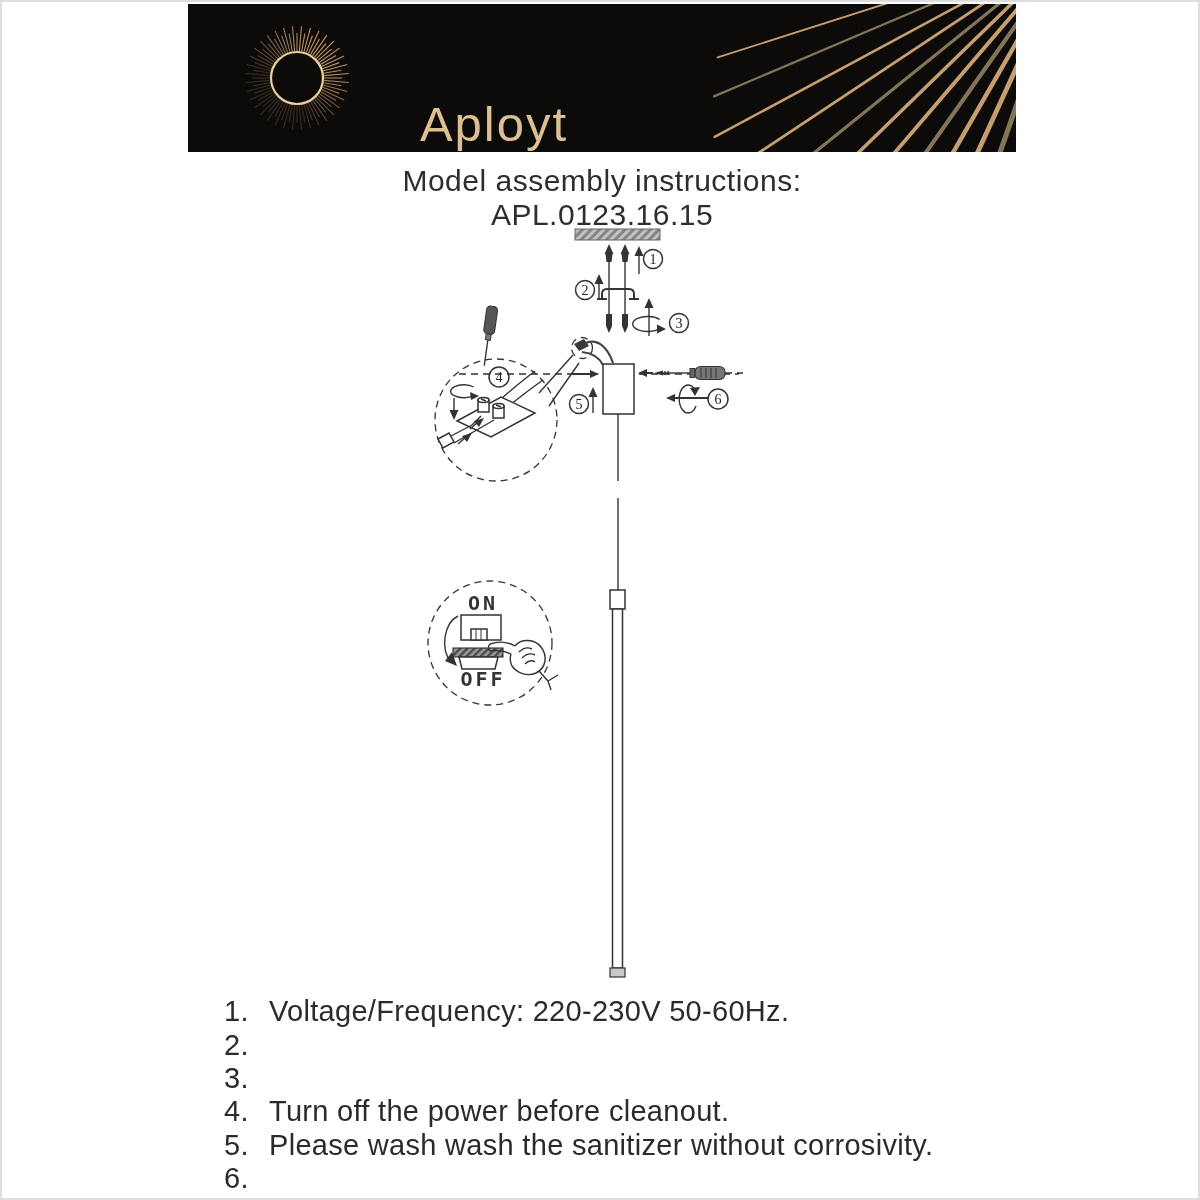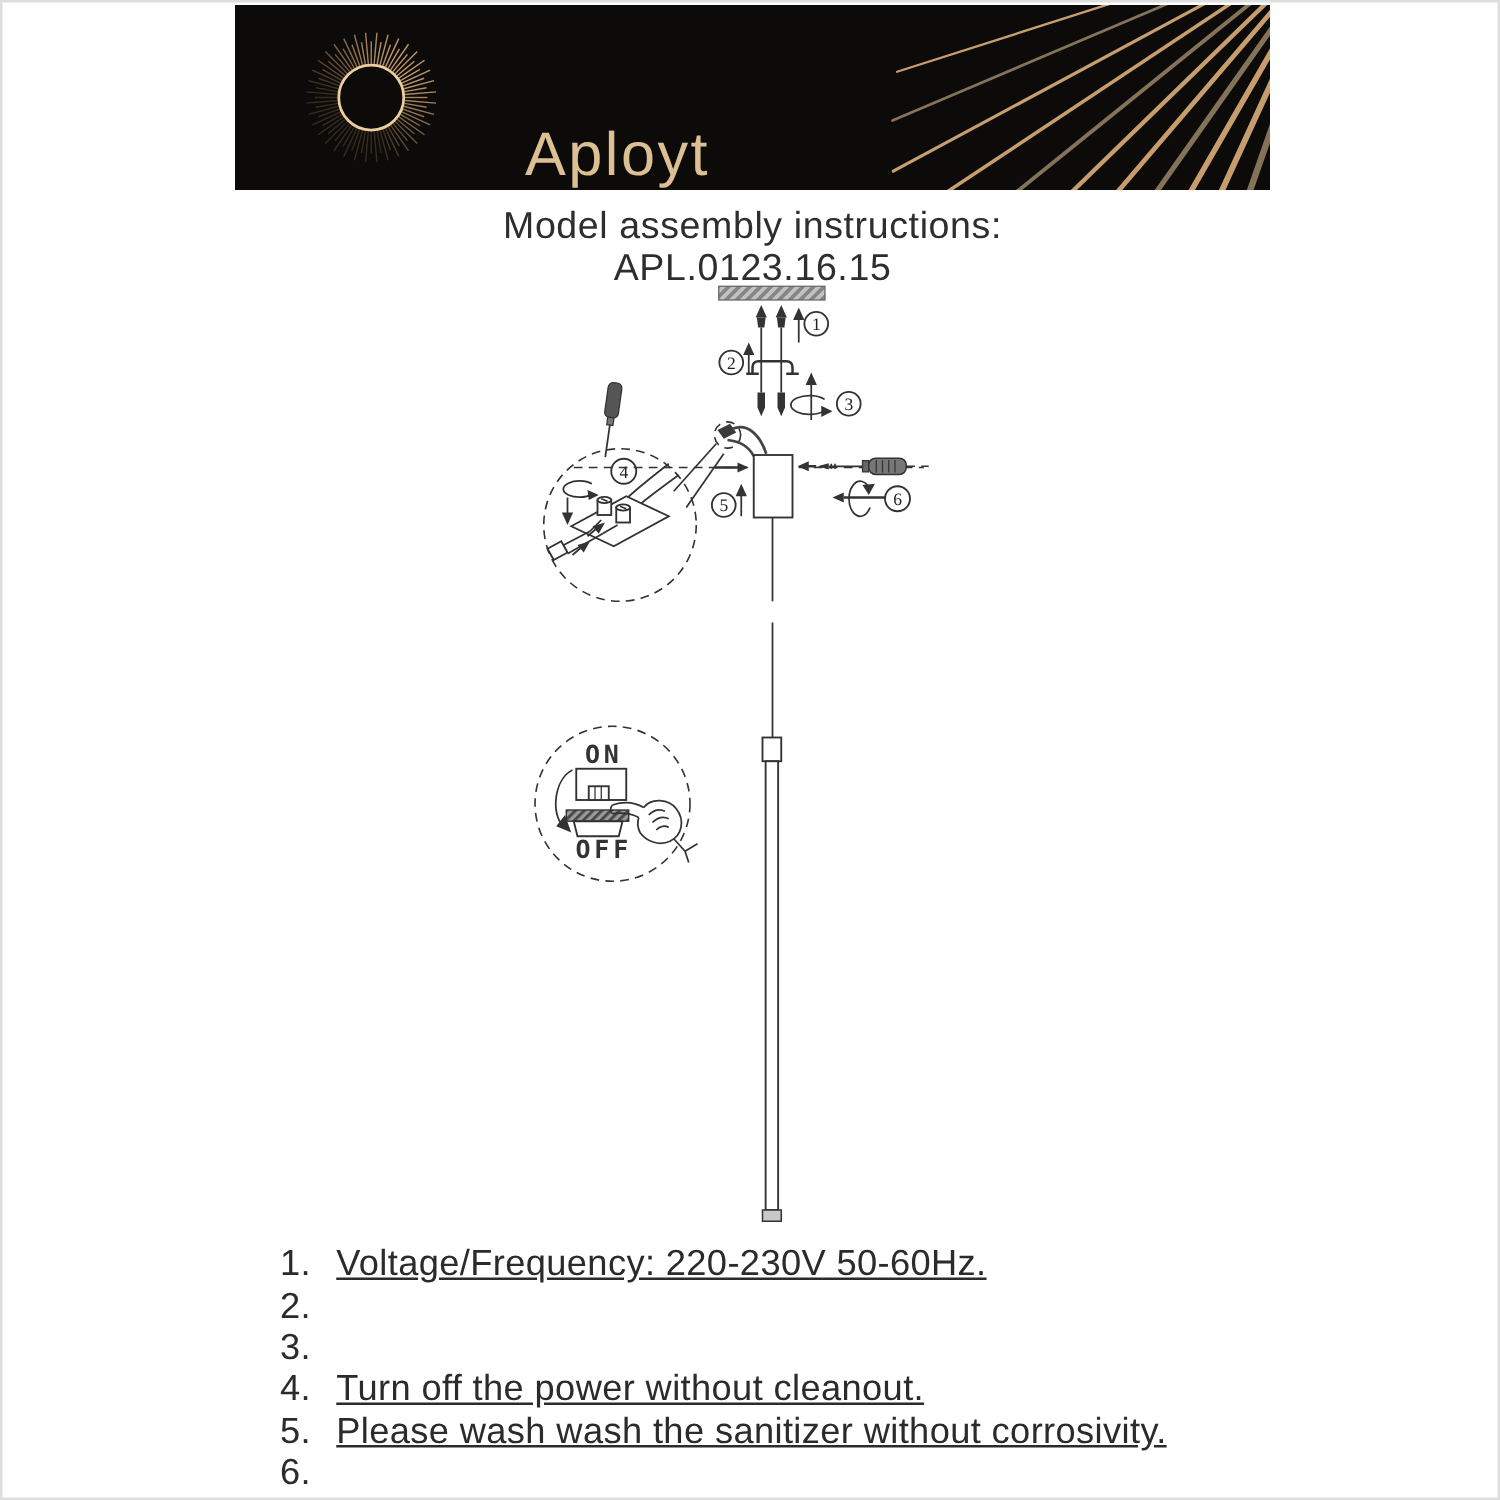--- a/index.html
+++ b/index.html
@@ -26,21 +26,21 @@
   .dark{fill:#333;stroke:none;}
   .dash{stroke:#333;stroke-width:1.3;fill:none;stroke-dasharray:7 5;}
   .stepnum{font-family:"Liberation Serif",serif;font-size:14px;fill:#222;text-anchor:middle;}
   .onoff{font-family:"DejaVu Sans Mono",monospace;font-weight:bold;font-size:20px;
          letter-spacing:3px;fill:#333;text-anchor:middle;}
   
   .instructions{position:absolute;left:222px;top:993px;margin:0;padding:0;list-style:none;}
   .instructions li{display:flex;height:33.4px;align-items:center;
                    font-size:29px;letter-spacing:.3px;color:#2b2b2b;}
   .instructions .num{width:45px;flex:0 0 45px;}
-  .instructions .txt{white-space:nowrap;text-decoration:underline;}
+  .instructions .txt{white-space:nowrap;}
 </style>
 </head>
 <body>
 
 <div class="page">
 
   <header class="banner">
     <svg id="bannerArt" class="banner-art" viewBox="0 0 828 148">
       <g id="sunburst">
           <line x1="136" y1="74" x2="154" y2="74" stroke="#d7ab78" stroke-width="1.1" opacity="0.7635180192062244"></line>
@@ -329,21 +329,21 @@
       <span class="txt">Voltage/Frequency: 220-230V 50-60Hz.</span>
       </li>
     <li>
       <span class="num">2.</span>
       </li>
     <li>
       <span class="num">3.</span>
       </li>
     <li>
       <span class="num">4.</span>
-      <span class="txt">Turn off the power without cleanout.</span>
+      <span class="txt">Turn off the power before cleanout.</span>
       </li>
     <li>
       <span class="num">5.</span>
       <span class="txt">Please wash wash the sanitizer without corrosivity.</span>
       </li>
     <li>
       <span class="num">6.</span>
       </li>
   </ol>
 </div>

